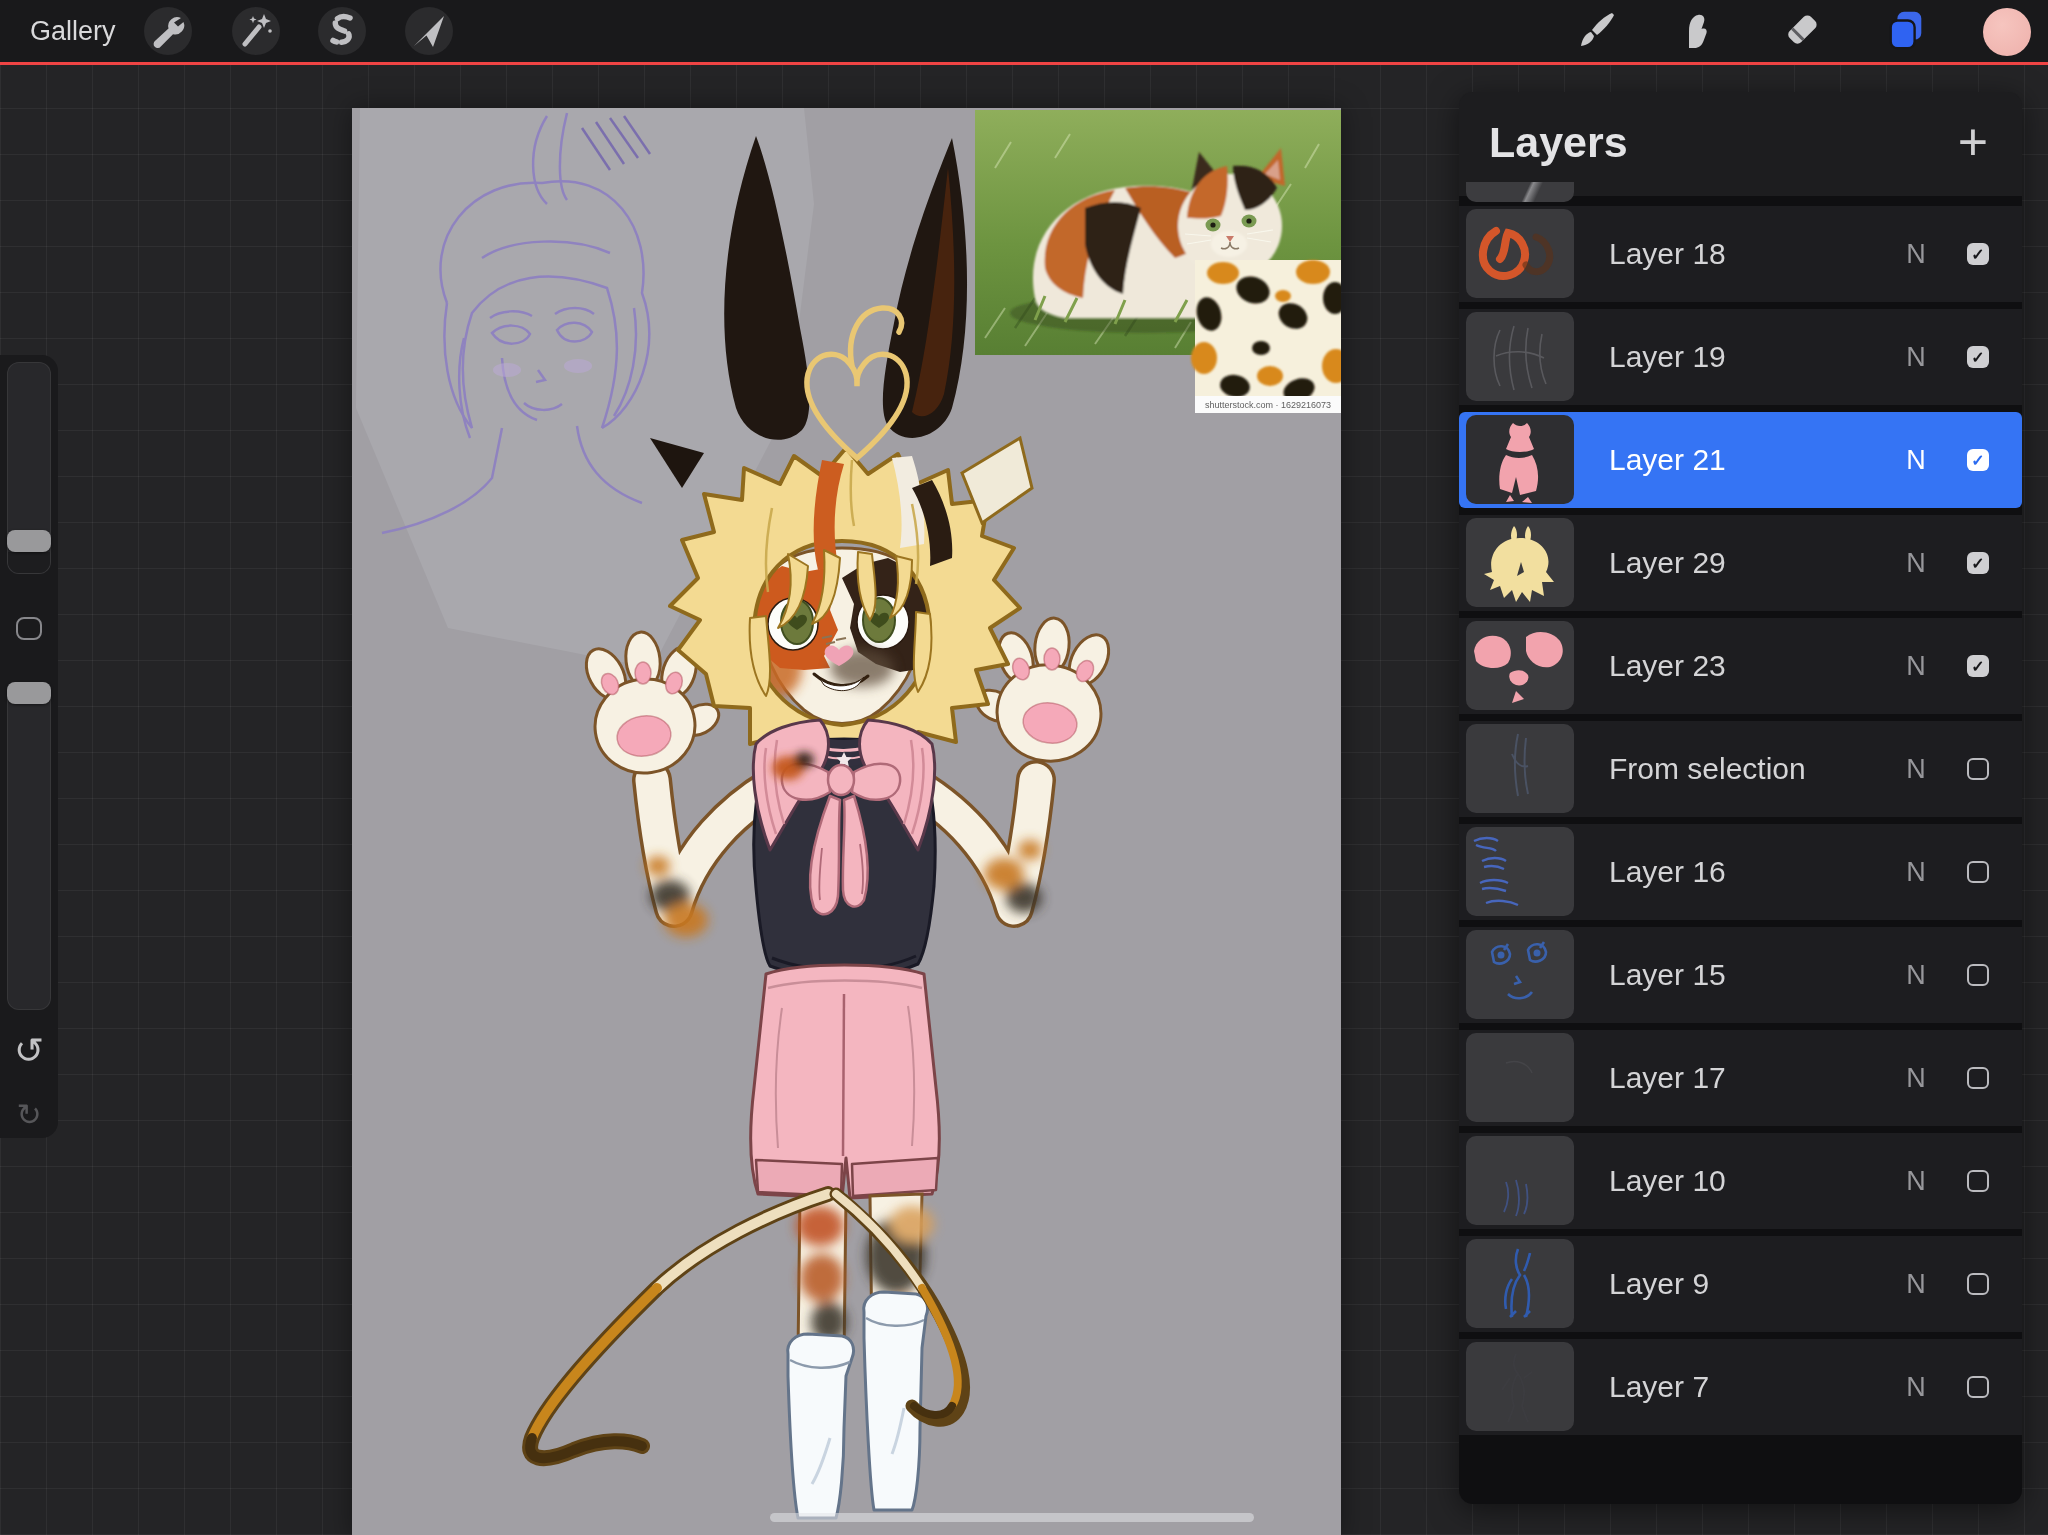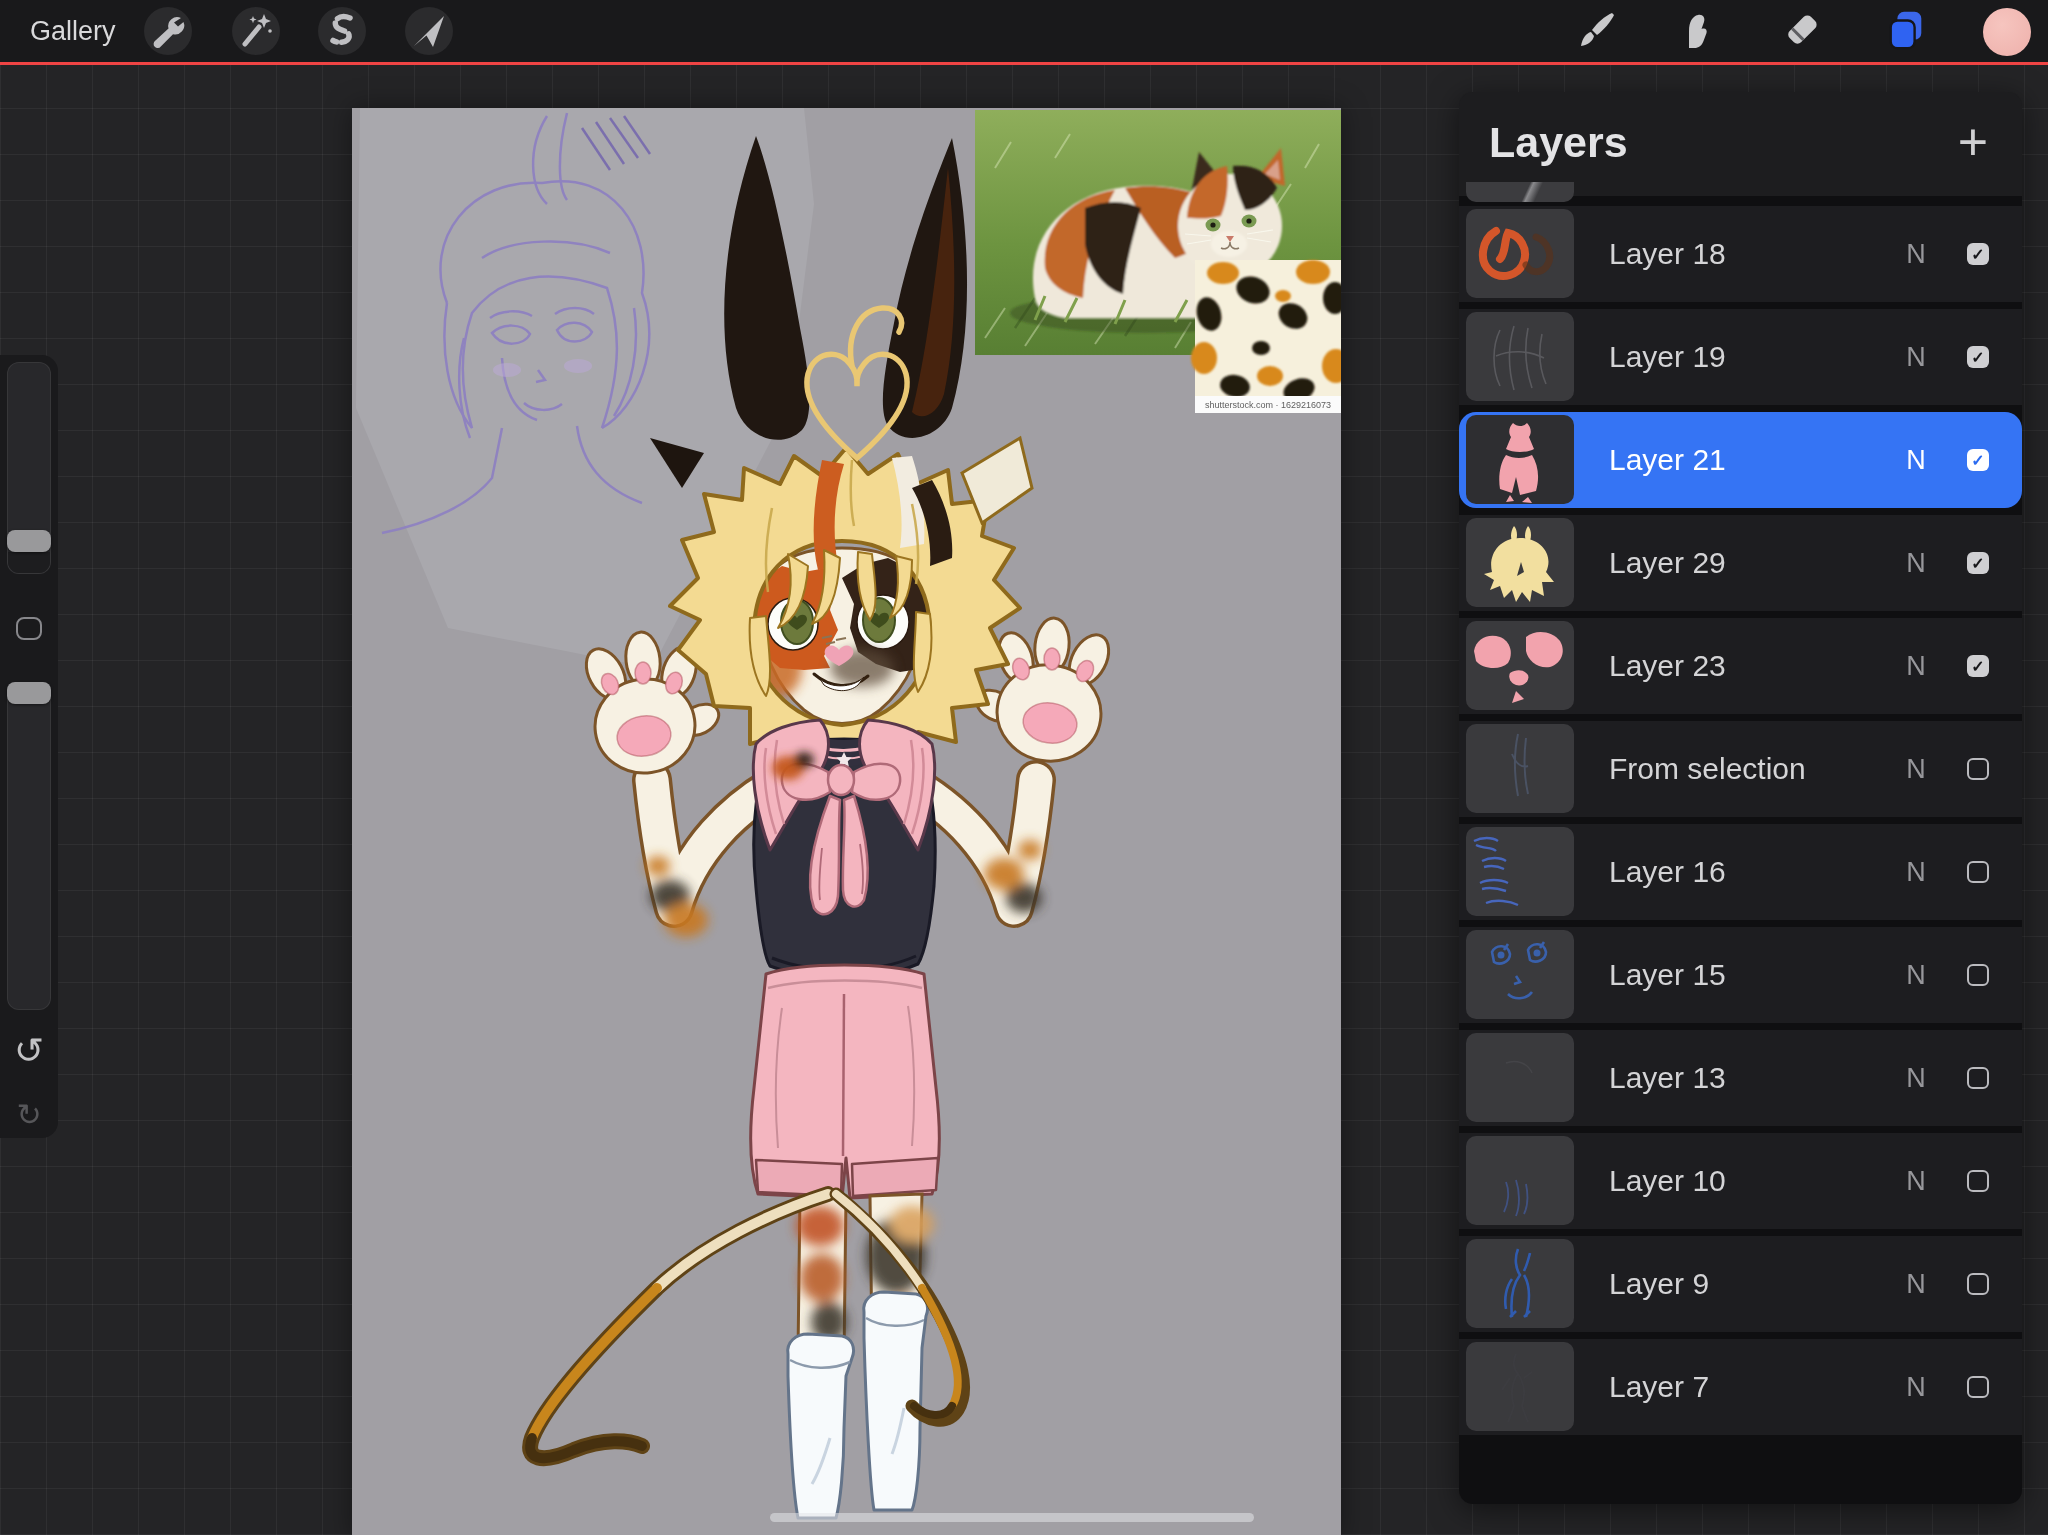--- a/index.html
+++ b/index.html
@@ -26,21 +26,21 @@
   #canvas{position:absolute;left:352px;top:108px;width:989px;height:1432px;background:#a19fa4;overflow:hidden;box-shadow:0 0 26px rgba(0,0,0,.4);}
   #home-indicator{position:absolute;left:770px;top:1513px;width:484px;height:9px;border-radius:5px;background:rgba(228,228,232,.55);z-index:40;}
   
   #layers-panel{position:absolute;left:1459px;top:92px;width:563px;height:1412px;background:#1d1d1f;border-radius:14px;overflow:hidden;z-index:35;box-shadow:0 6px 30px rgba(0,0,0,.5);}
   #panel-title{position:absolute;left:30px;top:26px;font-size:43px;font-weight:bold;color:#e3e3e5;}
   #add-layer{position:absolute;left:486px;top:22px;width:56px;height:56px;color:#cfcfd1;font-size:52px;font-weight:200;line-height:52px;text-align:center;background:none;border:none;padding:0;}
   #rows-backdrop{position:absolute;left:0;top:104px;width:563px;height:1308px;background:#0f0f11;}
   #sliver{position:absolute;left:7px;top:90px;width:108px;height:20px;border-radius:0 0 10px 10px;
           background:linear-gradient(115deg,#3c3c3f 55%,#8a8a8d 58%,#3c3c3f 66%);}
   .lrow{position:absolute;left:0;width:563px;height:96px;background:#1d1d20;}
-  .lrow.selected{background:#3574f4;border-radius:17px;}
+  .lrow.selected{background:#3574f4;border-radius:6px;}
   .lthumb{position:absolute;left:7px;top:3px;width:108px;height:89px;border-radius:10px;background:#3a3a3d;overflow:hidden;}
   .lrow.selected .lthumb{background:#2e2e31;}
   .lname{position:absolute;left:150px;top:0;height:100px;line-height:96px;font-size:30px;color:#d4d4d6;white-space:nowrap;}
   .lrow.selected .lname{color:#ffffff;}
   .lblend{position:absolute;left:440px;top:0;width:34px;height:96px;line-height:96px;text-align:center;font-size:27px;color:#97979b;}
   .lrow.selected .lblend{color:#ffffff;}
   .cb{position:absolute;left:508px;top:37px;width:22px;height:22px;border-radius:6px;box-sizing:border-box;}
   .cb.checked{background:#cfcfd2;display:flex;align-items:center;justify-content:center;}
   .cb.checked::after{content:"✓";font-size:16px;font-weight:bold;color:#17171a;}
   .lrow.selected .cb.checked{background:#ffffff;}
@@ -534,21 +534,21 @@
       <span class="lblend">N</span>
       <div class="cb unchecked"></div>
     </div>
 
     <div class="lrow" style="top:938px">
       <div class="lthumb">
         <svg width="108" height="89" viewBox="0 0 108 89">
           <path d="M40 30 C50 26 62 30 66 40" fill="none" stroke="#54545a" stroke-width="1.5" opacity=".4"></path>
         </svg>
       </div>
-      <span class="lname">Layer 13</span>
+      <span class="lname">Layer 17</span>
       <span class="lblend">N</span>
       <div class="cb unchecked"></div>
     </div>
 
     <div class="lrow" style="top:1041px">
       <div class="lthumb">
         <svg width="108" height="89" viewBox="0 0 108 89">
           <g fill="none" stroke="#4a6fd4" stroke-width="1.8" opacity=".45">
             <path d="M40 46 C44 56 42 68 38 76 M50 44 C54 56 54 70 50 80 M60 48 C62 58 62 70 58 78"></path>
           </g>

